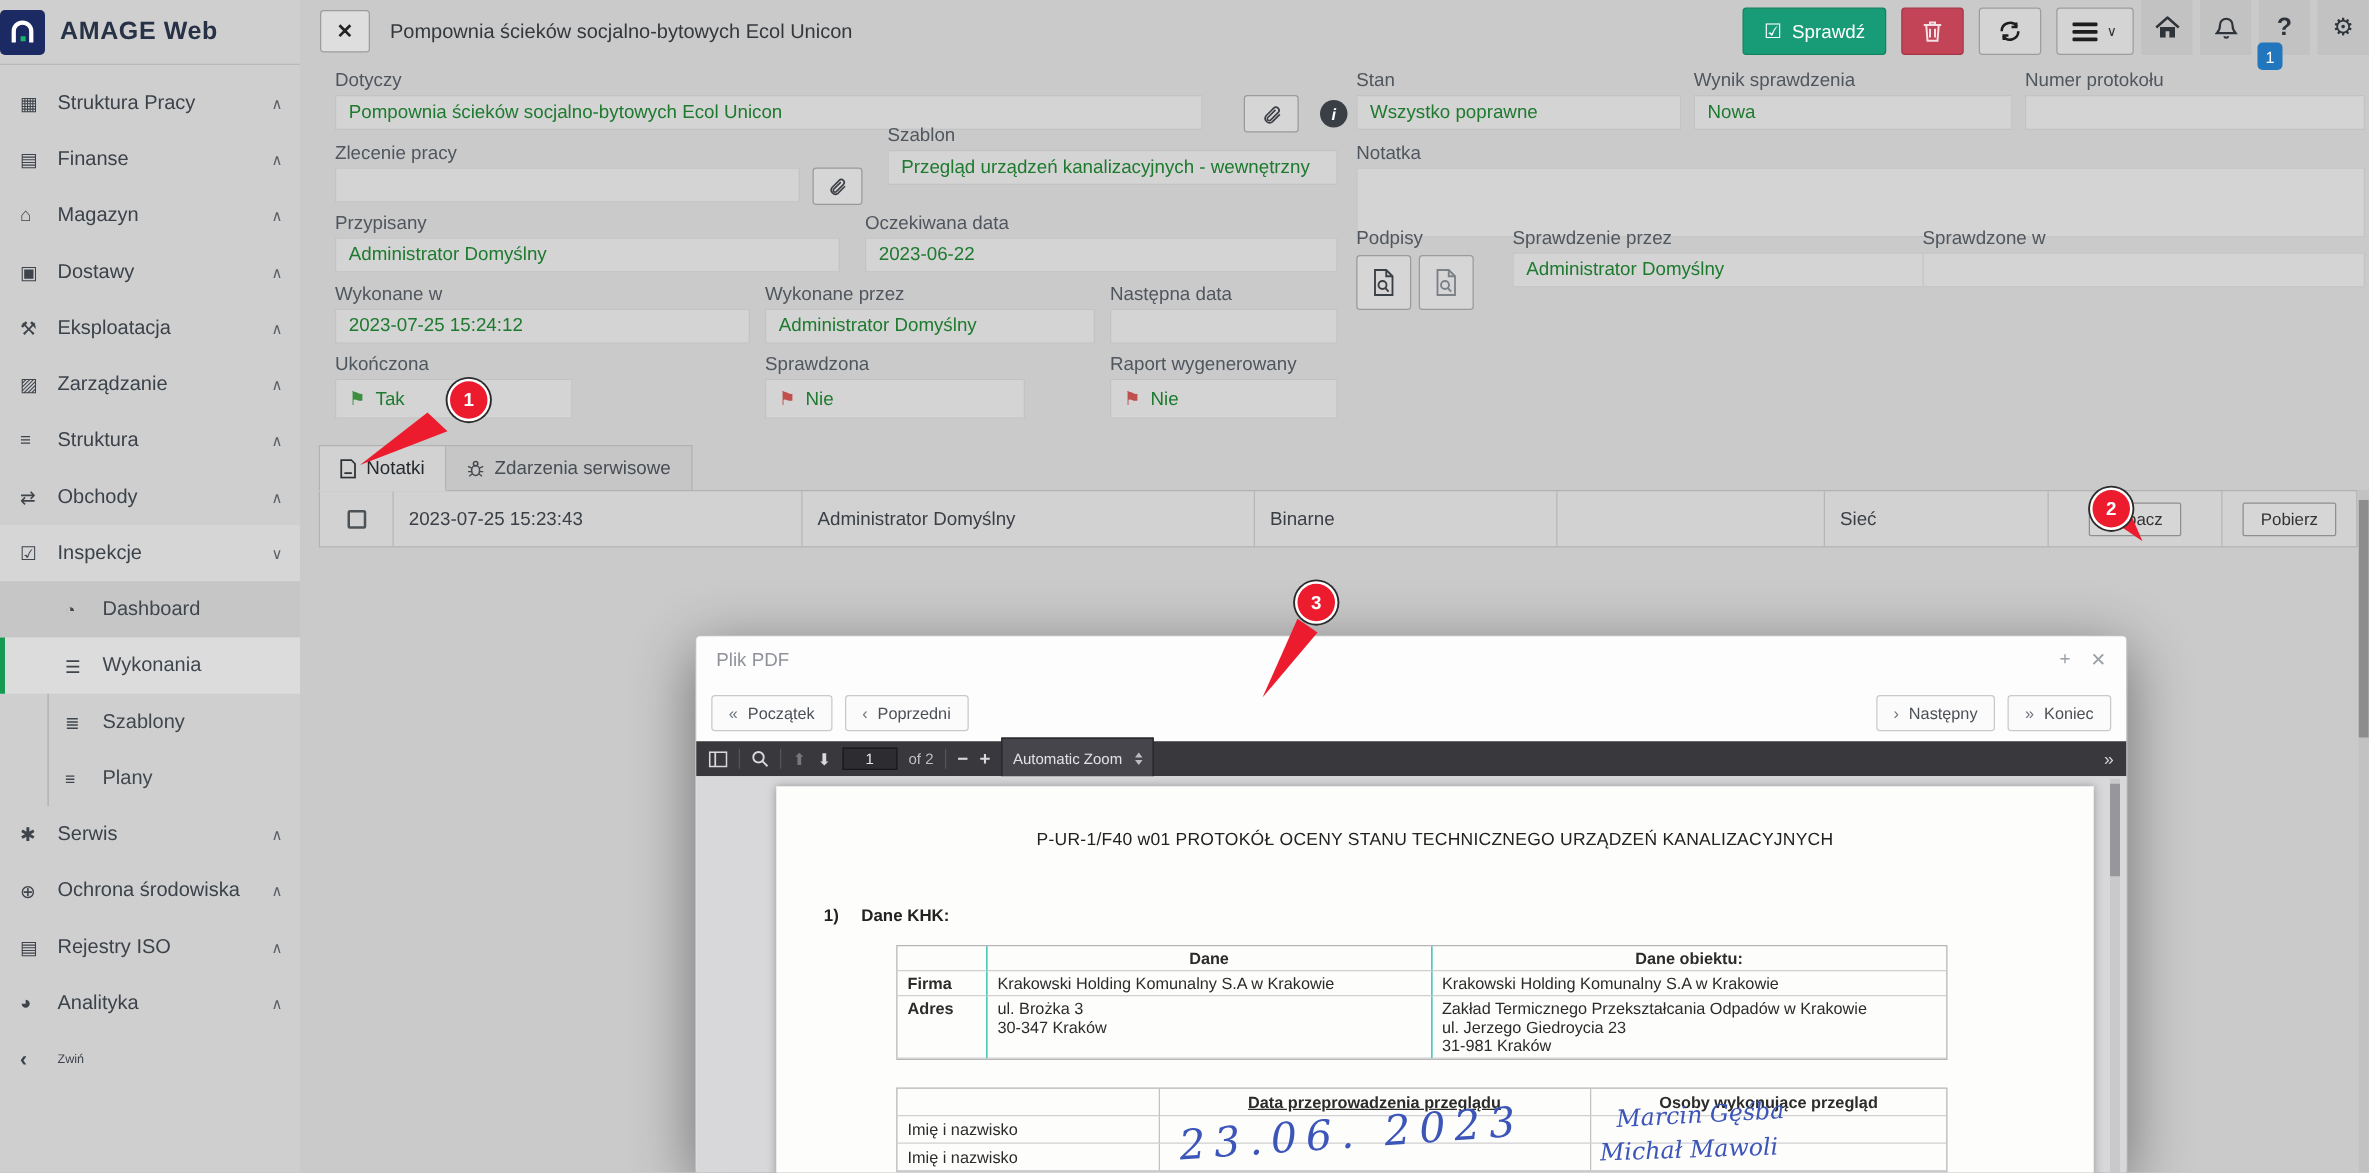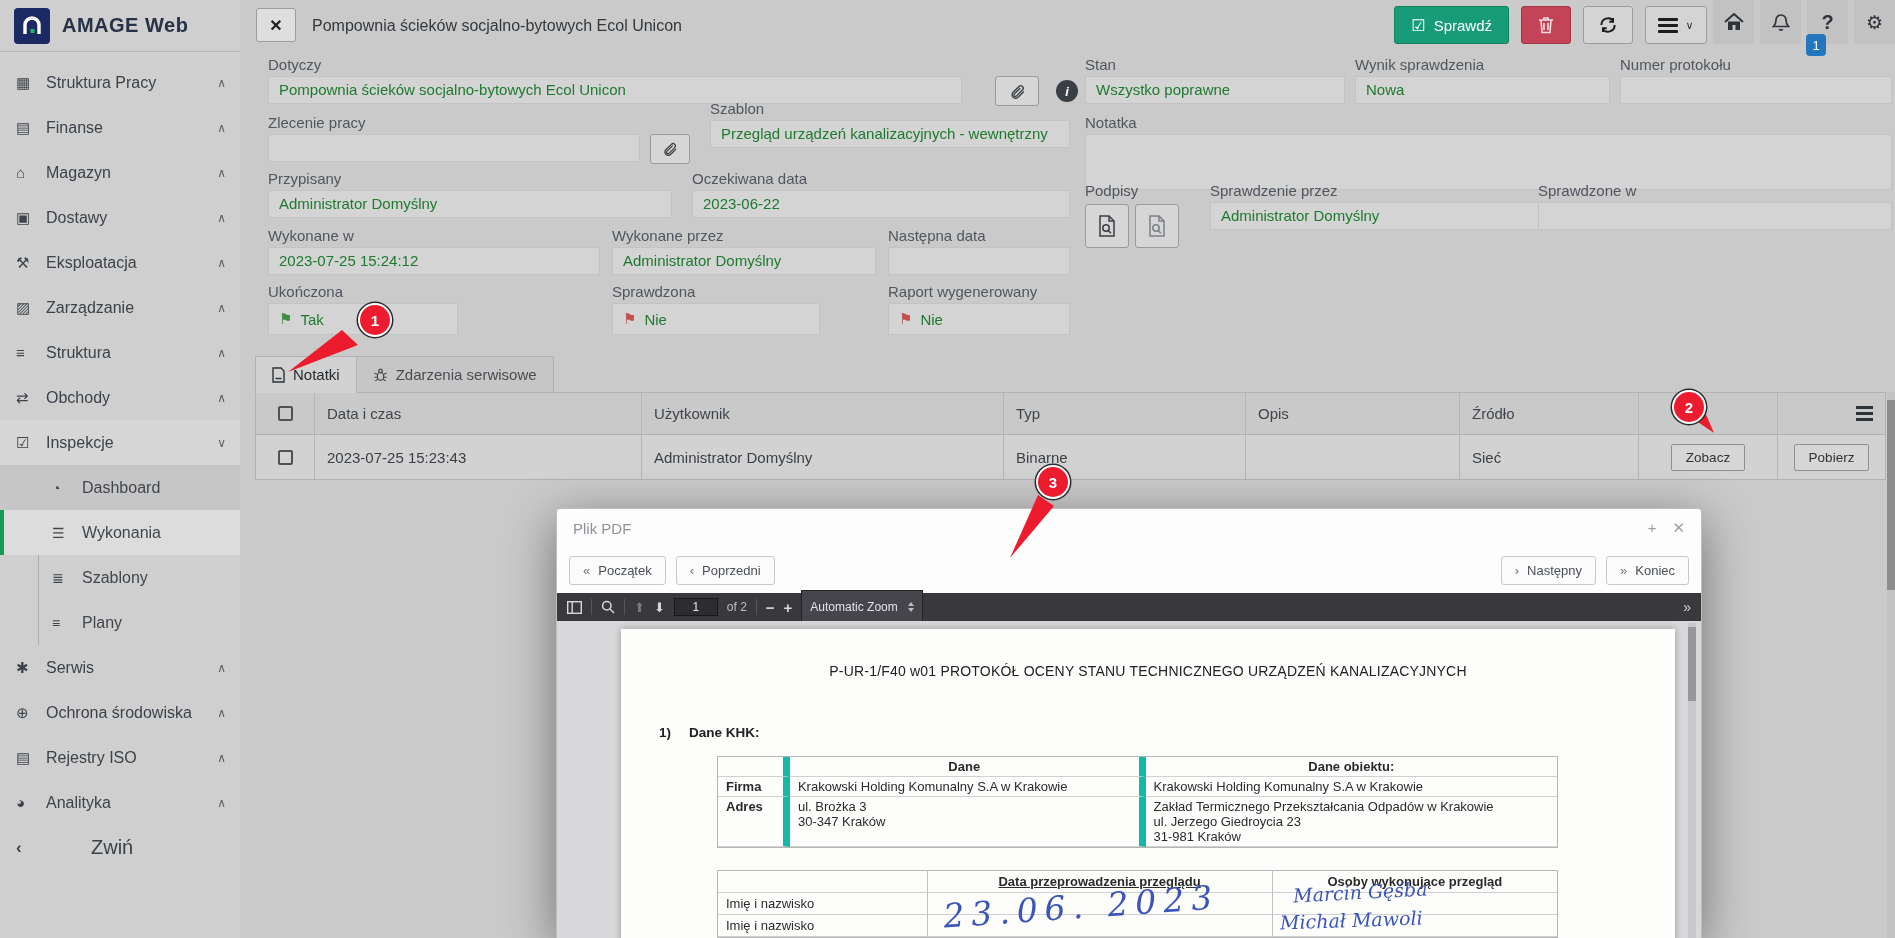--- a/index.html
+++ b/index.html
@@ -1,40 +1,40 @@
 <!DOCTYPE html>
 <html><head>
 <meta charset="utf-8">
 <style>
   * { box-sizing: border-box; margin: 0; padding: 0; }
   html,body { width:1895px; height:938px; overflow:hidden; }
   body { font-family:"Liberation Sans", sans-serif; background:#cacaca; position:relative; color:#3a3f45; }
 
   
   .sidebar { position:absolute; left:0; top:0; width:240px; height:938px; background:#cfcfcf; z-index:5; }
-  .logo-row { height:52px; display:flex; align-items:center; gap:12px; padding-left:14px; border-bottom:1px solid #b9b9b9; }
+  .logo-row { height:52px; display:flex; align-items:center; gap:12px; border-bottom:1px solid #b9b9b9; }
   .logo-mark { width:36px; height:36px; background:#1c2a63; border-radius:4px; display:flex; align-items:center; justify-content:center; }
   .logo-text { font-size:20px; font-weight:bold; color:#273246; letter-spacing:.5px; }
   .nav { padding-top:8px; }
   .nav-item { height:45px; display:flex; align-items:center; padding:0 14px 0 16px; color:#3c424a; cursor:pointer; }
   .nav-item .glyph { width:30px; font-size:15px; color:#3e444b; }
   .nav-item .nlabel { flex:1; font-size:16px; }
   .nav-item .chev { font-size:12px; color:#5a5f66; }
   .nav-item.parent-open { background:#d6d6d6; }
   .subnav { position:relative; }
   .subnav::before { content:""; position:absolute; left:38px; top:0; bottom:0; width:1px; background:#aeaeae; }
   .sub-item { height:45px; display:flex; align-items:center; padding-left:52px; color:#40464d; position:relative; cursor:pointer; }
   .sub-item .glyph { width:30px; font-size:14px; }
   .sub-item .nlabel { font-size:16px; }
   .sub-item.hovered { background:#c6c6c6; }
   .sub-item.active { background:#dcdcdc; }
   .sub-item.active::before { content:""; position:absolute; left:0; top:0; bottom:0; width:4px; background:#169a53; }
   .collapse-item { height:45px; display:flex; align-items:center; padding-left:16px; color:#3c424a; cursor:pointer; }
   .collapse-item .glyph { width:30px; font-size:17px; font-weight:bold; }
-  .collapse-item .nlabel { font-size:20px;margin-left:45px; }
+  .collapse-item .nlabel { font-size:10px; }
 
   
   .main { position:absolute; left:240px; top:0; width:1655px; height:938px; }
   .btn-close-main { position:absolute; left:16px; top:8px; width:40px; height:34px; background:#dedede; border:1px solid #9c9c9c; border-radius:3px; font-size:16px; font-weight:bold; color:#222; display:flex; align-items:center; justify-content:center; cursor:pointer; }
   .page-title { position:absolute; left:72px; top:17px; font-size:16px; color:#33383d; }
   .topbar-right { position:absolute; right:0; top:0; display:flex; align-items:flex-start; }
   .btn-check { margin-top:6px; height:38px; background:#189c77; border:1px solid #12825f; border-radius:3px; color:#fff; font-size:15px; display:flex; align-items:center; gap:8px; padding:0 16px; cursor:pointer; }
   .btn-check .ck { font-size:16px; }
   .btn-trash { margin:6px 0 0 12px; width:50px; height:38px; background:#c24456; border:1px solid #a53648; border-radius:3px; display:flex; align-items:center; justify-content:center; cursor:pointer; }
   .btn-plain { margin:6px 0 0 12px; height:38px; background:#d4d4d4; border:1px solid #9d9d9d; border-radius:3px; display:flex; align-items:center; justify-content:center; cursor:pointer; }
@@ -111,21 +111,21 @@
   .spin i.dn { border-top:4px solid #bdbdc2; }
   .pt-right { margin-left:auto; color:#d9d9dd; font-size:14px; cursor:pointer; }
   .viewer { position:relative; height:318px; background:#d8d8da; overflow:hidden;padding-left:22px; }
   .pdf-page { position:absolute; left:64px; right:26px; top:8px; bottom:-4px; background:#fdfdfc; box-shadow:0 0 7px rgba(0,0,0,.3); color:#2b2b2b; }
   .pv-scroll { position:absolute; right:5px; top:2px; width:8px; bottom:0; background:#c9c9cb; }
   .pv-scroll .thumb { position:absolute; top:4px; left:0; width:8px; height:74px; background:#97979b; }
   .pdf-title { margin-top:34px; text-align:center; font-size:14px; color:#222; letter-spacing:.2px; }
   .pdf-sec { margin:46px 0 0 38px; display:flex; gap:18px; font-size:13.5px; font-weight:bold; color:#222; }
   .doc-t1 { margin:16px 0 0 96px; width:841px; border:1px solid #b6b6b6; font-size:13px; }
   .t1-row { display:flex; }
-  .t1c { border-right:7px solid #14b8a6; border-bottom:1px solid #d0d0d0; padding:2px 8px; }
+  .t1c { border-right:1px solid #14b8a6; border-bottom:1px solid #d0d0d0; padding:2px 8px; }
   .t1c:last-child { border-right:none; }
   .t1c.l { width:72px; font-weight:bold; }
   .t1c.m { width:356px; }
   .t1c.r { width:412px; }
   .t1c.hd { text-align:center; font-weight:bold; }
   .doc-t2 { position:relative; margin:22px 0 0 96px; width:841px; border:1px solid #b6b6b6; font-size:13px; }
   .t2-row { display:flex; }
   .t2c { border-right:1px solid #c2c2c2; border-bottom:1px solid #d0d0d0; padding:3px 8px; }
   .t2c:last-child { border-right:none; }
   .t2c.l { width:210px; }
@@ -426,38 +426,20 @@
       <svg width="15" height="15" viewBox="0 0 16 16">
           <ellipse cx="8" cy="10" rx="3.4" ry="4.2" fill="none" stroke="#44494f" stroke-width="1.3"></ellipse>
           <circle cx="8" cy="4.2" r="1.9" fill="none" stroke="#44494f" stroke-width="1.3"></circle>
           <path d="M4.8 8 1.5 6.5M4.8 11H1.5M5 13l-2.5 2M11.2 8l3.3-1.5M11.2 11h3.3M11 13l2.5 2" stroke="#44494f" stroke-width="1.1"></path>
         </svg>
       <span>Zdarzenia serwisowe</span>
     </div>
   </div>
 
   <div class="grid">
-    <div class="g-head">
-      <div class="gc c-cb">
-          <div class="cb"></div>
-        </div>
-      <div class="gc c-dt">Data i czas</div>
-      <div class="gc c-us">Użytkownik</div>
-      <div class="gc c-ty">Typ</div>
-      <div class="gc c-op">Opis</div>
-      <div class="gc c-sr">Źródło</div>
-      <div class="gc c-a1"></div>
-      <div class="gc c-a2">
-        <div class="hbars">
-            <i></i>
-            <i></i>
-            <i></i>
-          </div>
-      </div>
-    </div>
     <div class="g-row">
       <div class="gc c-cb">
           <div class="cb"></div>
         </div>
       <div class="gc c-dt">2023-07-25 15:23:43</div>
       <div class="gc c-us">Administrator Domyślny</div>
       <div class="gc c-ty">Binarne</div>
       <div class="gc c-op"></div>
       <div class="gc c-sr">Sieć</div>
       <div class="gc c-a1">

